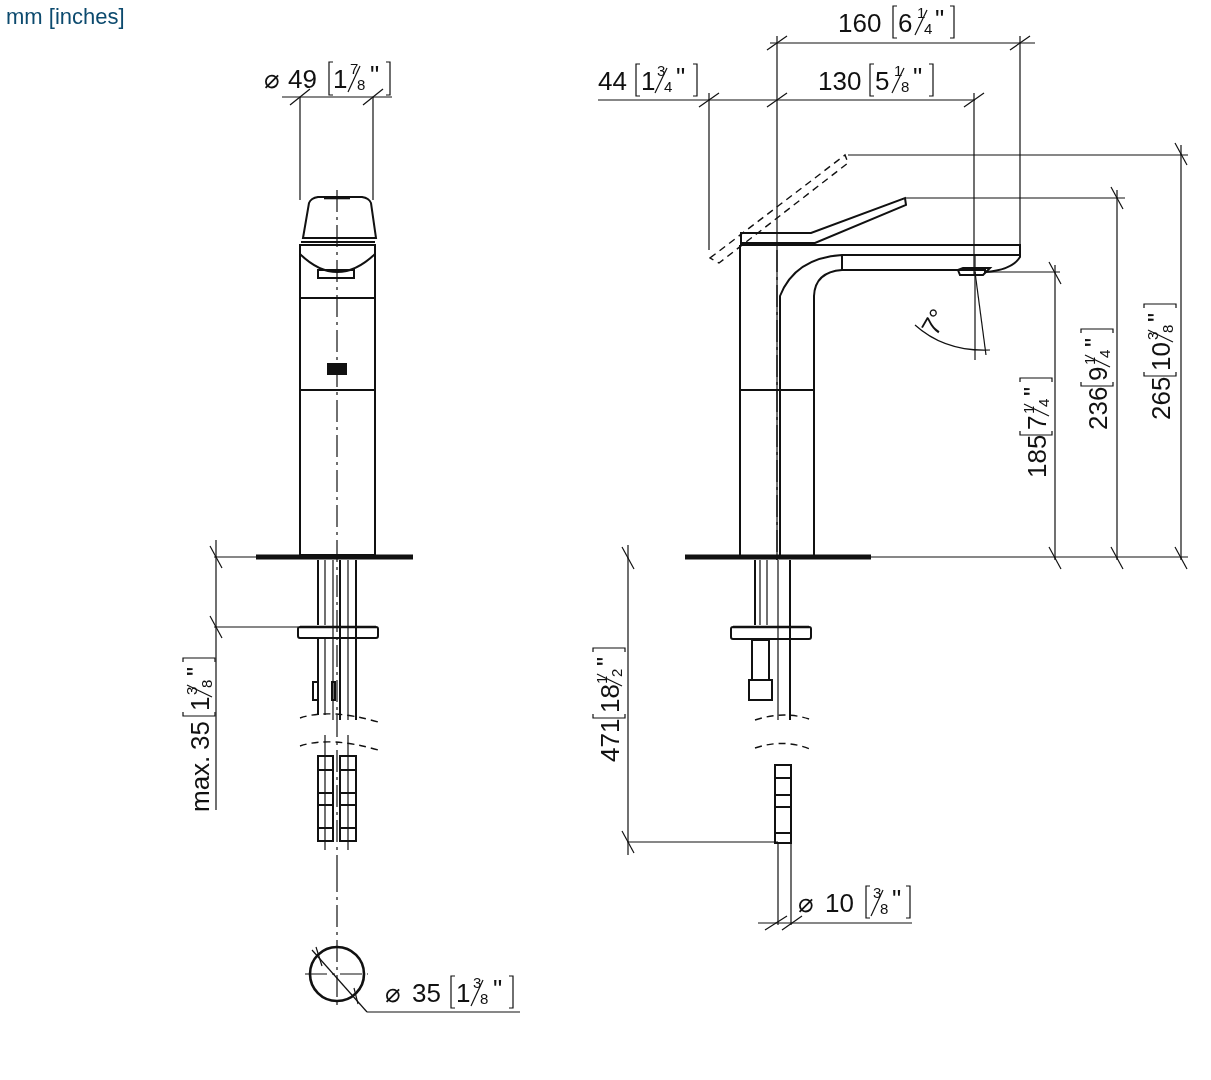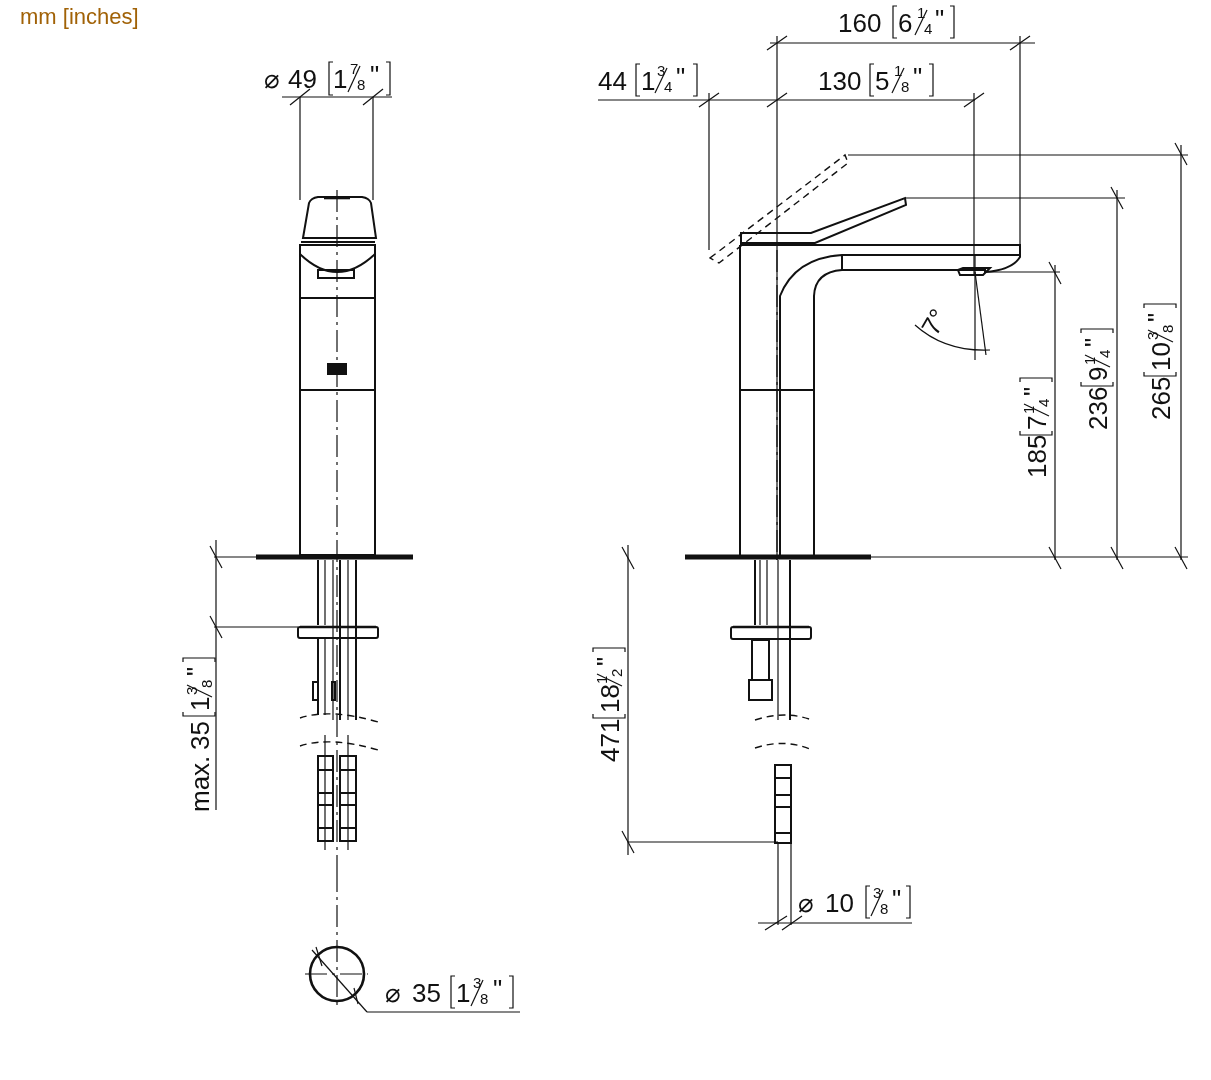--- a/index.html
+++ b/index.html
@@ -1,18 +1,18 @@
 <!DOCTYPE html>
 <html><head>
 <meta charset="utf-8">
 <style>
   html, body { margin: 0; padding: 0; background: #ffffff; }
   body { width: 1211px; height: 1080px; position: relative; overflow: hidden; font-family: "Liberation Sans", sans-serif; }
   #drawing { position: absolute; left: 0; top: 0; }
-  .units { position: absolute; left: 20px; top: 4px; font-size: 22px; color: #a16207; font-family: "Liberation Sans", sans-serif; }
+  .units { position: absolute; left: 6px; top: 4px; font-size: 22px; color: #0c4a6e; font-family: "Liberation Sans", sans-serif; }
   svg text { font-family: "Liberation Sans", sans-serif; fill: #111; }
   .thin { stroke: #111; stroke-width: 1.2; fill: none; }
   .med { stroke: #111; stroke-width: 2; fill: none; }
   .thick { stroke: #111; stroke-width: 2.6; fill: none; }
   .plate { stroke: #111; stroke-width: 5; fill: none; }
   .dash { stroke: #111; stroke-width: 1.4; fill: none; stroke-dasharray: 7 5; }
   .center { stroke: #111; stroke-width: 1.2; fill: none; stroke-dasharray: 22 5 3 5; }
   .dim { font-size: 26px; }
   .frac { font-size: 15px; }
 </style>

